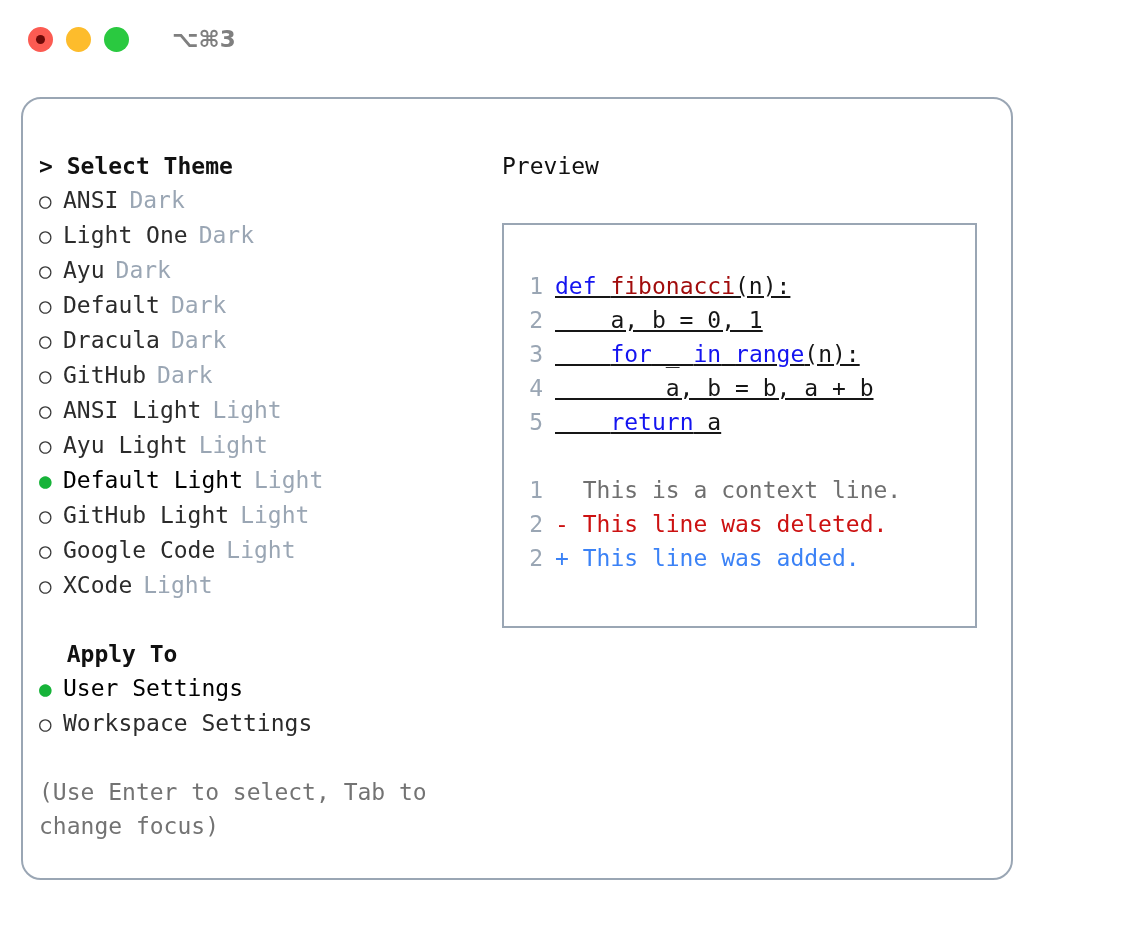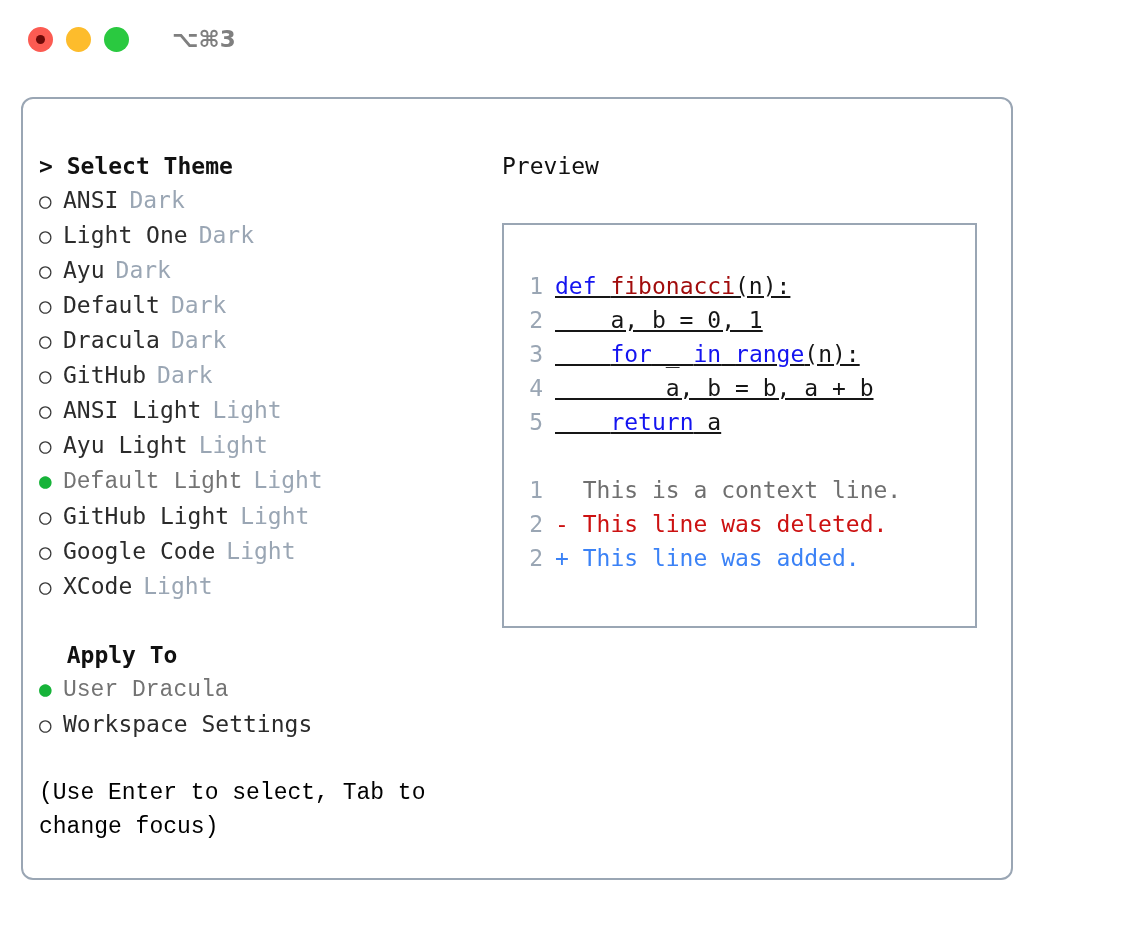--- a/index.html
+++ b/index.html
@@ -67,21 +67,21 @@
   }
 
   
   .frame {
     position: absolute;
     left: 21px;
     top: 97px;
     width: 992px;
     height: 783px;
     border: 2px solid #9aa6b4;
-    border-radius: 12px;
+    border-radius: 20px;
     box-sizing: border-box;
   }
 
   .frame-inner {
     position: relative;
     width: 100%;
     height: 100%;
   }
 
   
@@ -109,35 +109,34 @@
   }
   .bullet {
     display: inline-block;
     width: 24px;
     flex: 0 0 24px;
     color: #3b3b3b;
     font-size: 21px;
   }
   .opt-row.selected .bullet { color: #16b339; }
   .opt-label { color: #2b2b2b; }
-  .opt-row.selected .opt-label { color: #737373; font-family: Liberation Mono, monospace; }
+  .opt-row.selected .opt-label { color: #000000; }
   .opt-tag {
     color: #9aa6b4;
     margin-left: 11px;
   }
 
   .spacer-row { height: 34px; }
 
   .hint {
     margin-top: 34px;
     font-size: 23px;
     line-height: 34px;
-    color: #000000;
+    color: #737373;
     width: 400px;
-    font-family: Liberation Mono, monospace;
   }
 
   
   .right-col {
     position: absolute;
     left: 479px;
     top: 50px;
     width: 490px;
   }
   .preview-title {
@@ -216,21 +215,21 @@
             <div class="opt-row"><span class="bullet">○</span><span class="opt-label">GitHub Light</span><span class="opt-tag">Light</span></div>
             <div class="opt-row"><span class="bullet">○</span><span class="opt-label">Google Code</span><span class="opt-tag">Light</span></div>
             <div class="opt-row"><span class="bullet">○</span><span class="opt-label">XCode</span><span class="opt-tag">Light</span></div>
           </div>
 
         <div class="spacer-row"></div>
 
         <div class="section-header">  Apply To</div>
 
         <div id="apply-list">
-            <div class="opt-row selected"><span class="bullet">●</span><span class="opt-label">User Dracula</span></div>
+            <div class="opt-row selected"><span class="bullet">●</span><span class="opt-label">User Settings</span></div>
             <div class="opt-row"><span class="bullet">○</span><span class="opt-label">Workspace Settings</span></div>
           </div>
 
         <div class="hint">(Use Enter to select, Tab to change focus)</div>
       </div>
 
       <div class="right-col">
         <div class="preview-title">Preview</div>
 
         <div class="preview-box">

